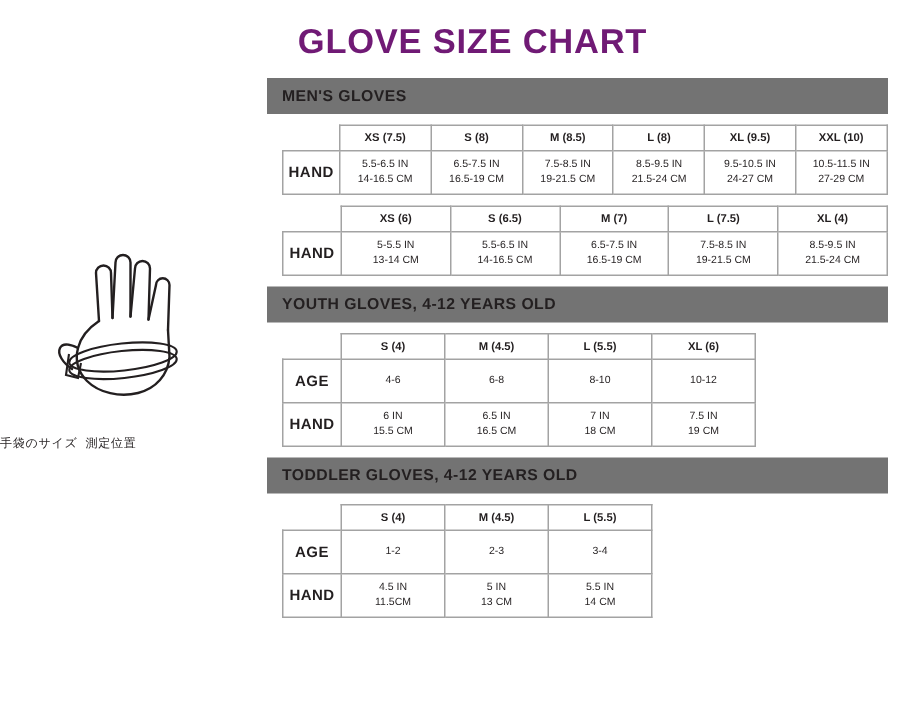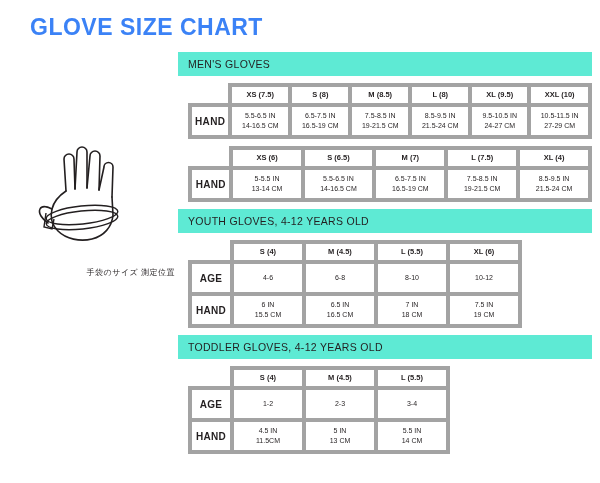--- a/index.html
+++ b/index.html
@@ -16,35 +16,37 @@
     position: relative;
   }
 
   .page {
     position: relative;
     width: 600px;
     height: 483px;
   }
 
   .main-title {
+    text-align: center;
     font-size: 23px;
     font-weight: bold;
     letter-spacing: 0.5px;
     padding-top: 14px;
     padding-left: 30px;
-    color: #3b82f6;
+    color: #701a75;
   }
 
   
   .illus-col {
     position: absolute;
     left: 0;
-    top: 139px;
+    top: 162px;
     width: 175px;
-    text-align: right;
+    text-align: left;
+    font-family: Liberation Mono, monospace;
   }
   .glove-svg {
     display: block;
     margin: 0 auto;
   }
   .illus-caption {
     font-size: 8px;
     color: #231f20;
     margin-top: 8px;
     letter-spacing: 0.5px;
@@ -56,38 +58,38 @@
     left: 178px;
     top: 52px;
     width: 414px;
   }
 
   .section {
     margin-bottom: 7px;
   }
 
   .section-header {
-    background: #5eead4;
+    background: #737373;
     font-size: 10.5px;
-    font-weight: normal;
+    font-weight: bold;
     letter-spacing: 0.3px;
     padding: 6px 10px 6px 10px;
     color: #231f20;
   }
 
   table.size-table {
     border-collapse: collapse;
     margin-top: 7px;
     margin-left: 10px;
     font-size: 7px;
     color: #231f20;
   }
 
   table.size-table td, table.size-table th {
-    border: 4px solid #a3a3a3;
+    border: 1px solid #a3a3a3;
     text-align: center;
     vertical-align: middle;
     padding: 3px 2px;
     font-weight: normal;
   }
 
   table.size-table th.col-head {
     font-weight: bold;
     font-size: 7.5px;
     height: 14px;

